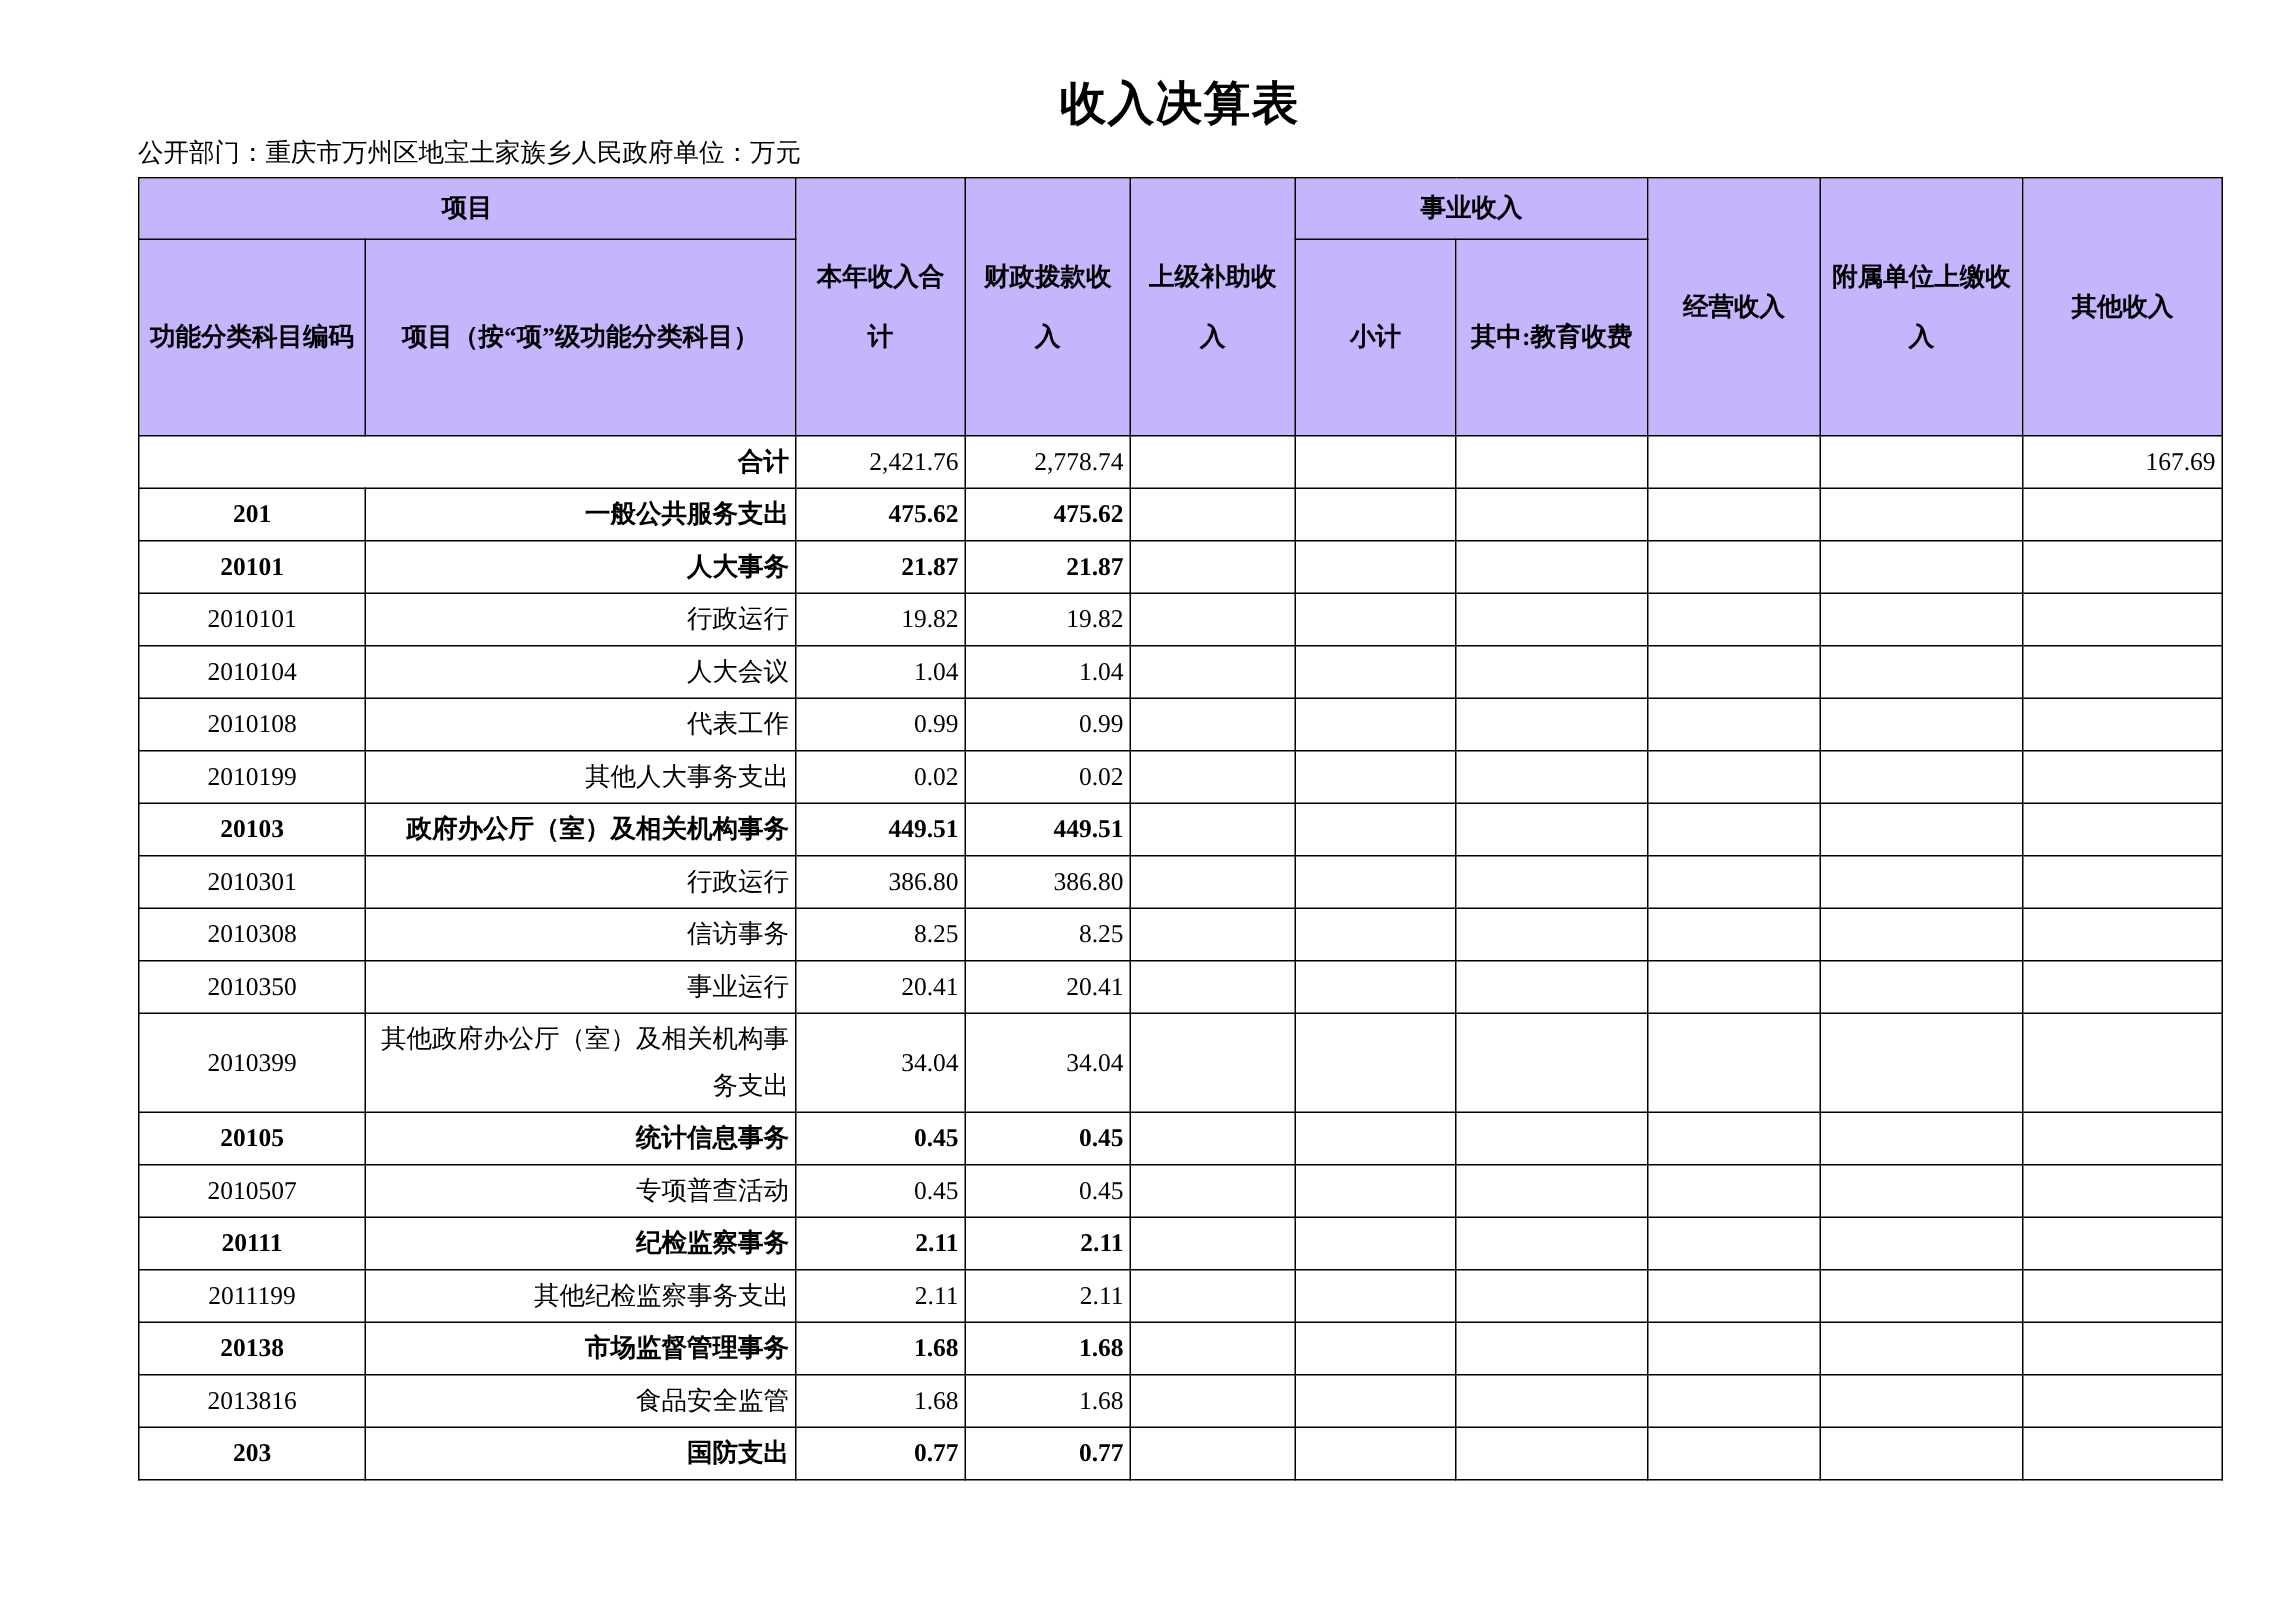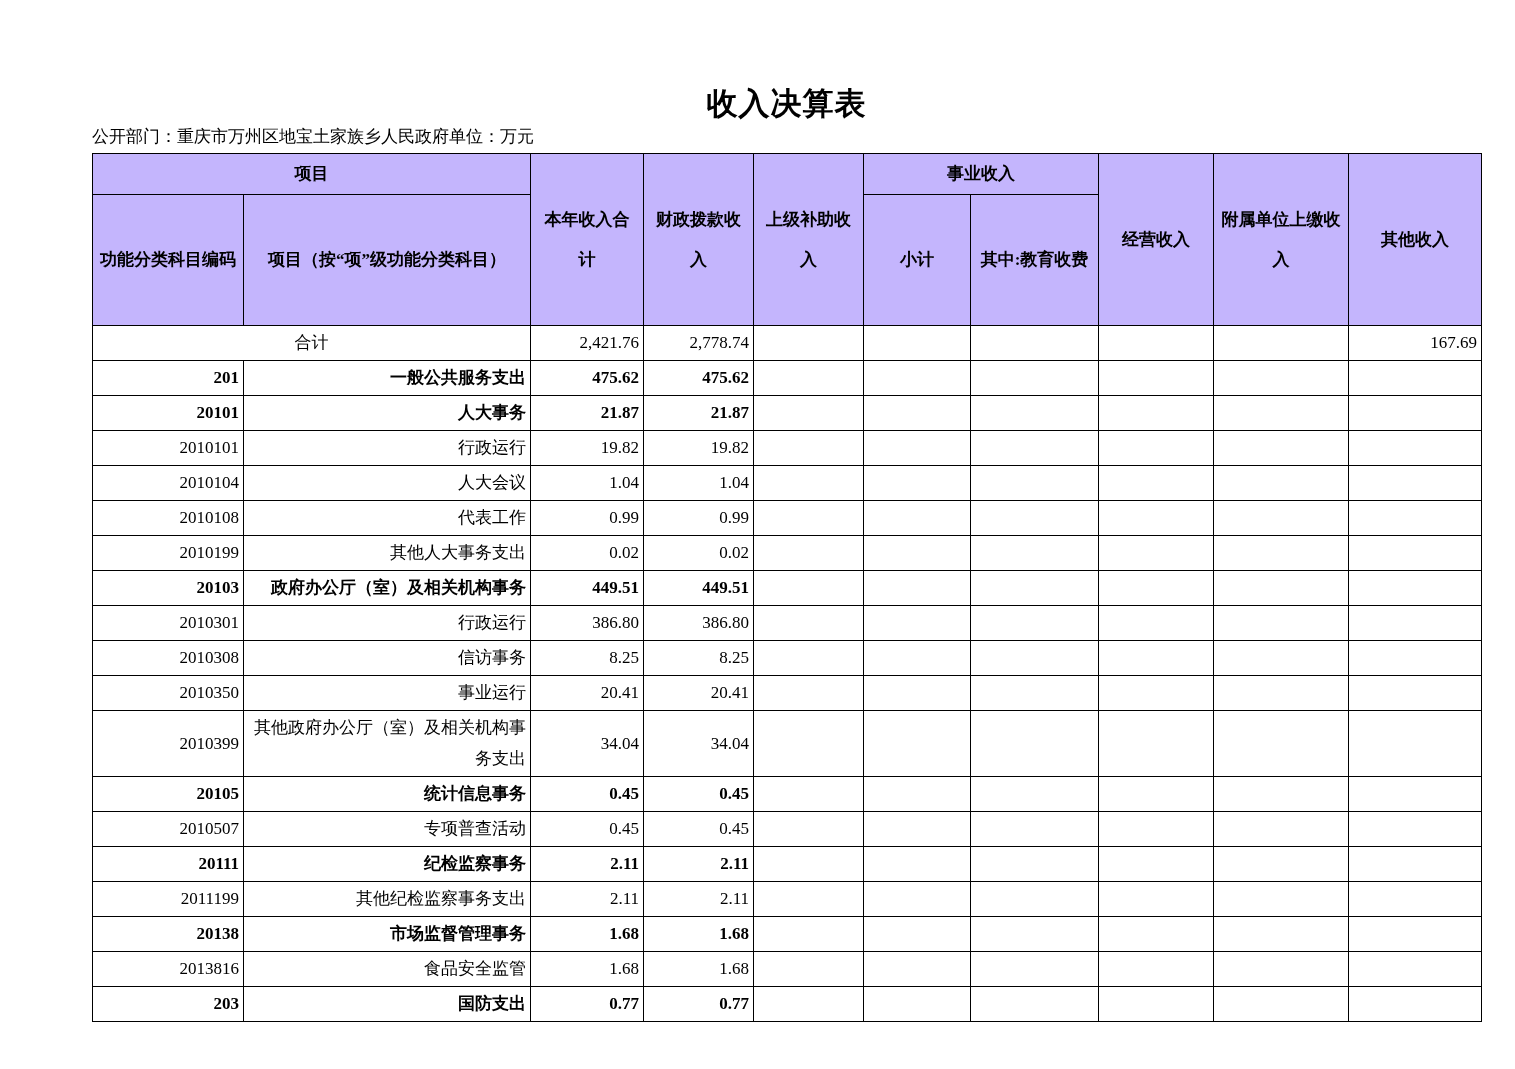--- a/index.html
+++ b/index.html
@@ -6,21 +6,21 @@
     margin: 0; padding: 0; background: #ffffff;
   }
   body {
     width: 1515px; height: 1069px;
     font-family: "Liberation Serif", "DejaVu Serif", serif;
     color: #000;
     overflow: hidden;
   }
   .sheet {
     box-sizing: border-box;
-    padding: 72px 34px 0 92px;
+    padding: 37px 34px 0 92px;
     width: 1515px;
   }
   .title {
     margin: 12px 0 0 0;
     text-align: center;
     font-size: 31px;
     font-weight: 700;
     letter-spacing: 1px;
     line-height: 40px;
   }
@@ -58,27 +58,27 @@
   tr.hdr2 { height: 131px; }
   table.income td {
     font-size: 17px;
     height: 32px;
     padding: 1px 4px;
     vertical-align: middle;
     line-height: 1.85;
     background: #fff;
   }
   td.num { text-align: right; padding-right: 9px; }
-  td.code { text-align: right; padding-left: 3px; }
+  td.code { text-align: center; padding-left: 3px; }
   td.name { text-align: right; padding-left: 5px; margin-top: 24px; }
   tr.bold td { font-weight: 700; }
   td.total-label {
     background: #c9c9c9;
-    text-align: center;
-    font-weight: 400;
+    text-align: right;
+    font-weight: 700;
   }
   .footer {
     width: 1389px;
     text-align: center;
     font-size: 16px;
     margin-top: 13px;
     line-height: 20px;
   }
 </style>
 </head>

